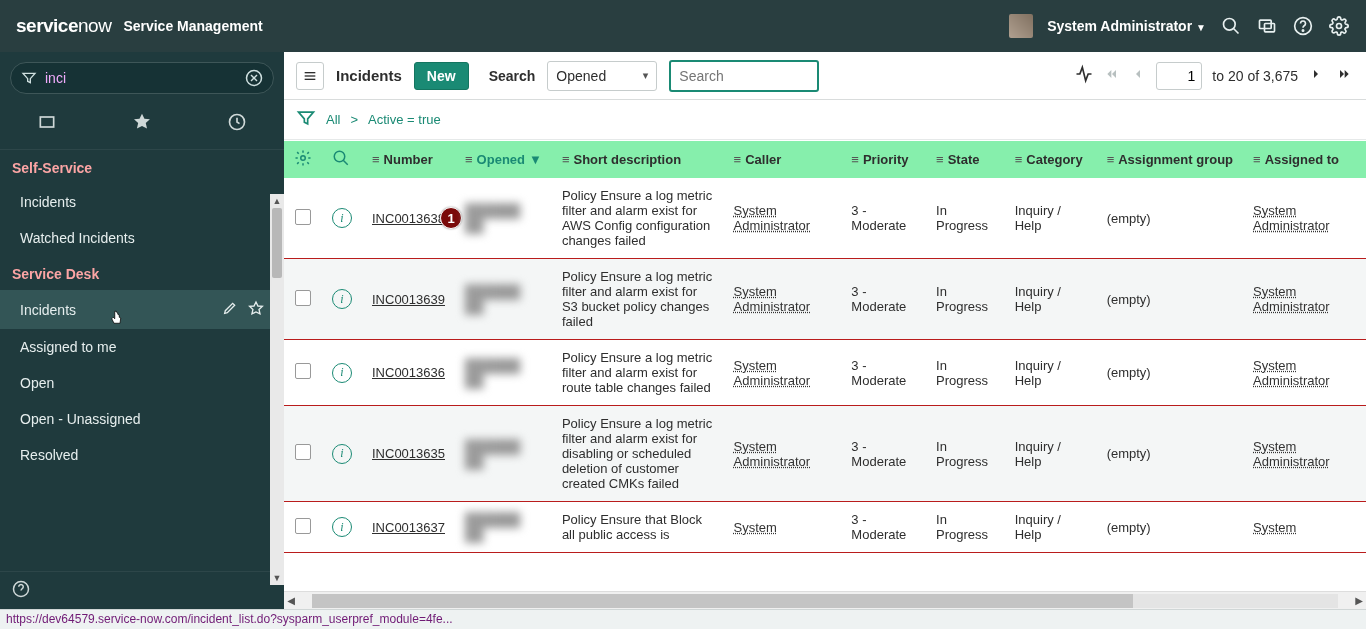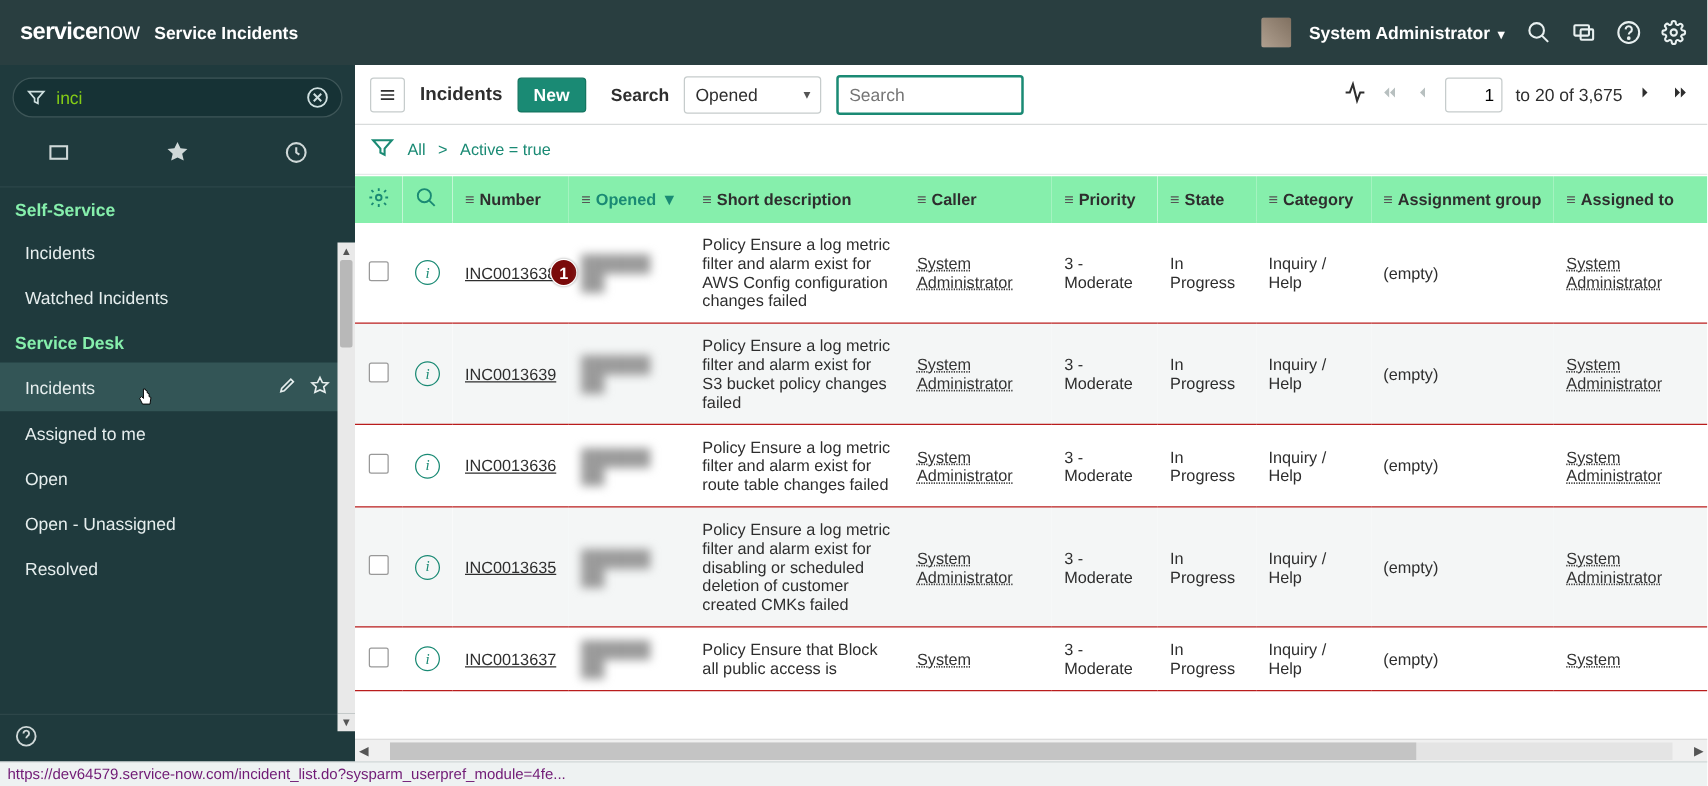--- a/index.html
+++ b/index.html
@@ -18,29 +18,29 @@
 .hicon { width: 22px; height: 22px; display: inline-flex; align-items: center; justify-content: center; color: #e8f0f0; cursor: pointer; }
 .hicon svg { width: 20px; height: 20px; }
 
 
 .body { flex: 1; display: flex; min-height: 0; }
 
 
 .sidebar { width: 284px; background: #1f3a3d; color: #e6eeee; display: flex; flex-direction: column; position: relative; }
 .filter-row { padding: 10px 10px 8px; }
 .filter-wrap { background: #163235; border: 1px solid #3e5658; border-radius: 16px; height: 32px; display: flex; align-items: center; padding: 0 10px; gap: 8px; }
-.filter-wrap input { flex: 1; background: transparent; border: none; color: #84cc16; font-size: 14px; outline: none; }
+.filter-wrap input { flex: 1; background: transparent; border: none; color: #f0abfc; font-size: 14px; outline: none; }
 .filter-icon, .clear-icon { color: #cfe0e0; display: inline-flex; }
 .clear-icon { cursor: pointer; }
 
 .nav-icon-row { display: flex; justify-content: space-around; padding: 10px 0 14px; border-bottom: 1px solid #2d4649; }
 .nav-icon-row .navicon { color: #cfd8d8; cursor: pointer; }
 
 .nav-scroll { flex: 1; overflow-y: auto; position: relative; }
-.nav-section-title { padding: 10px 12px 8px; font-weight: 600; font-size: 14px; color: #86efac; }
+.nav-section-title { padding: 10px 12px 8px; font-weight: 600; font-size: 14px; color: #fca5a5; }
 .nav-item { padding: 10px 20px; display: flex; align-items: center; font-size: 14px; cursor: pointer; position: relative; }
 .nav-item.hover { background: #335556; }
 .nav-item .actions { margin-left: auto; display: flex; gap: 10px; color: #e6eeee; }
 .nav-item .actions svg { width: 16px; height: 16px; }
 
 .sidebar-scrollbar { position: absolute; right: 0; top: 156px; width: 14px; bottom: 38px; background: #e9e9e9; }
 .sidebar-thumb { position: absolute; top: 0; left: 2px; right: 2px; height: 70px; background: #b8b8b8; border-radius: 2px; }
 .sidebar-arrow { position: absolute; left: 0; right: 0; height: 14px; background: #e9e9e9; display:flex; align-items:center; justify-content:center; font-size:9px; color:#555;}
 .sidebar-arrow.up { top: -14px; }
 .sidebar-arrow.down { bottom: -14px; }
@@ -107,21 +107,21 @@
 .col-opened { width: 90px;}
 </style>
 </head>
 <body>
 <div class="app">
 
 <div class="header">
   <span class="logo">
     <span>service</span><span class="now">now</span>
   </span>
-  <span class="logo-sub">Service Incidents</span>
+  <span class="logo-sub">Service Management</span>
   <div class="header-right">
     <span class="avatar"></span>
     <span class="user-name"><span>System Administrator</span><span class="chev-down">▼</span></span>
     <span class="hicon">
           <svg viewBox="0 0 24 24" fill="none" stroke="currentColor" stroke-width="2">
             <circle cx="10" cy="10" r="7"></circle>
             <line x1="21" y1="21" x2="15" y2="15"></line>
           </svg>
         </span>
     <span class="hicon">

